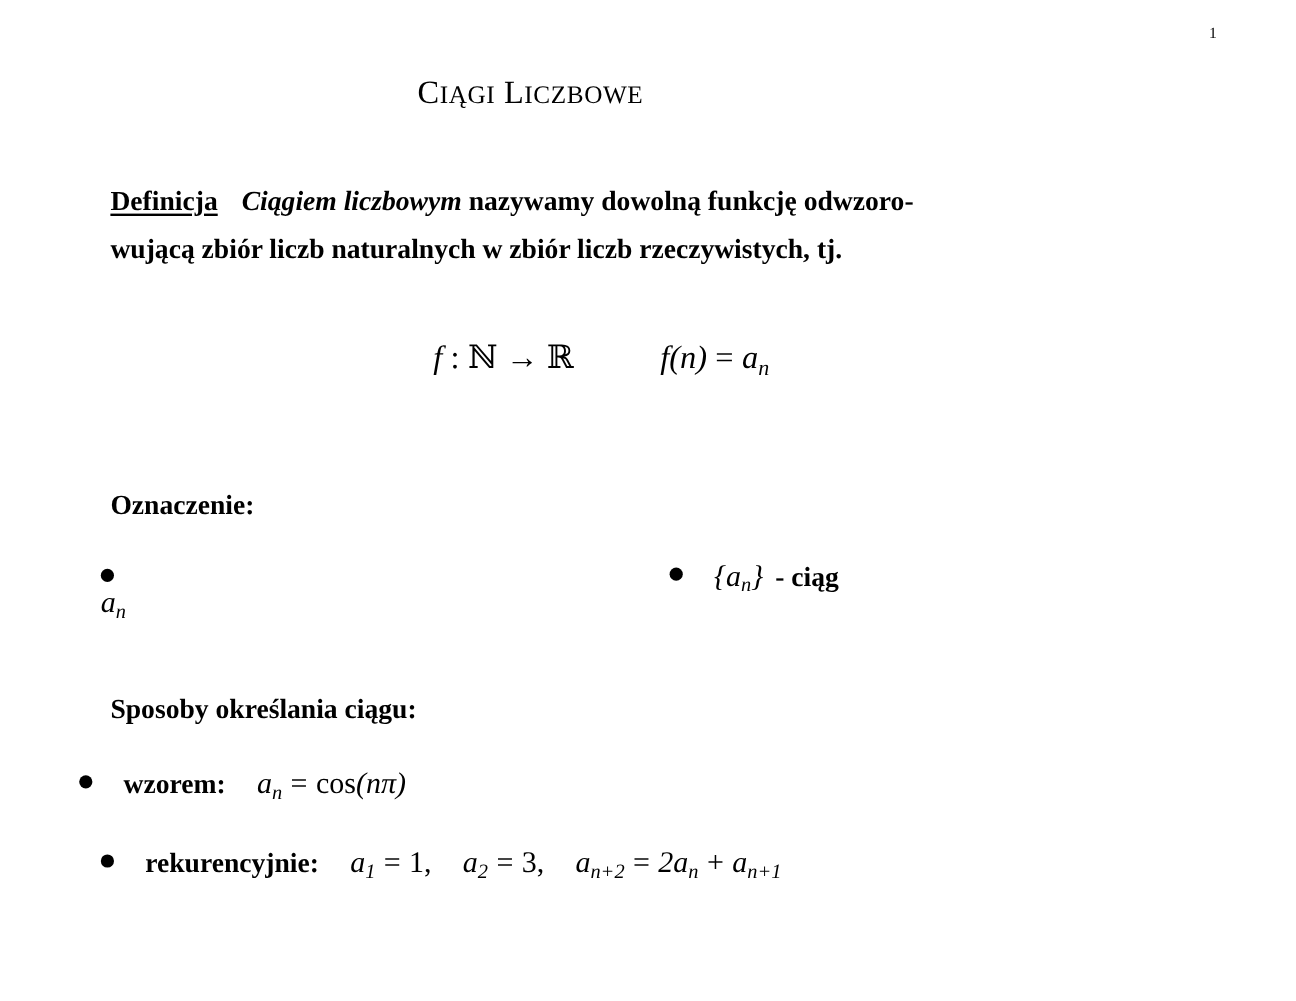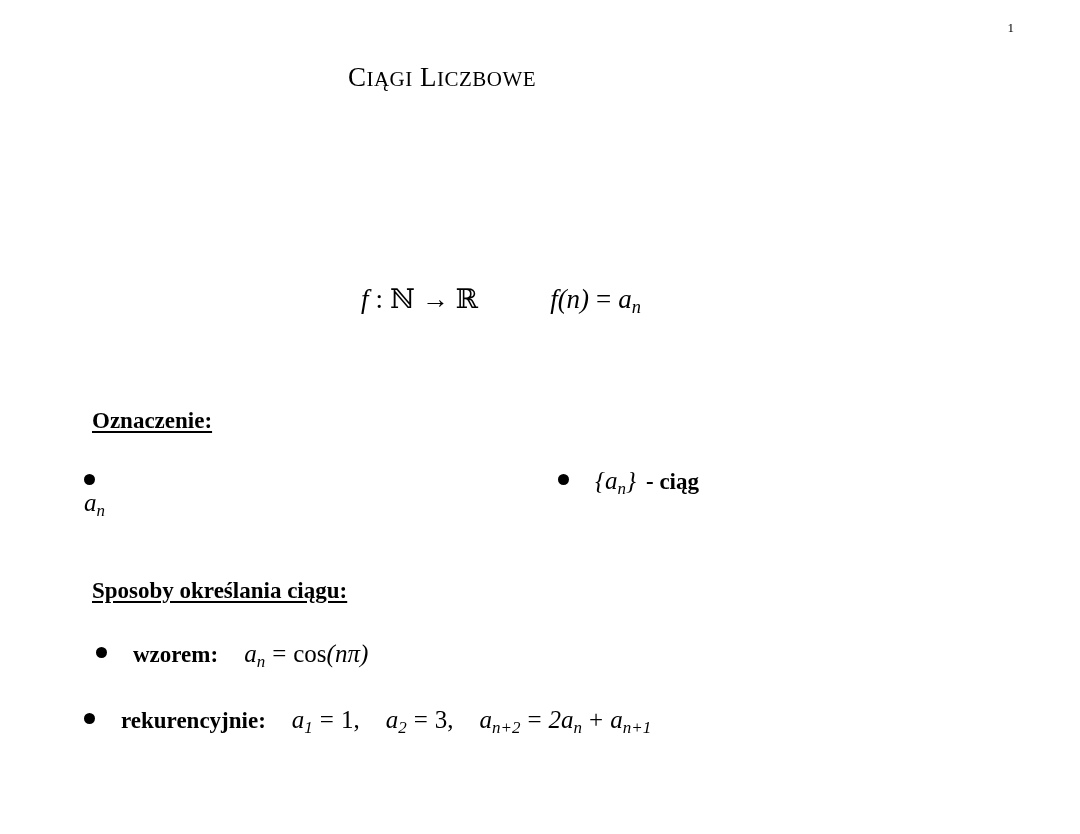--- a/index.html
+++ b/index.html
@@ -96,21 +96,20 @@
   sub.idx {
     font-size: 0.68em;
     font-style: italic;
     vertical-align: -0.28em;
   }
 
   .heading {
     position: absolute;
     font-size: 23px;
     font-weight: bold;
-    text-decoration: underline;
     text-underline-offset: 3px;
   }
   #notation-heading { top: 408px; left: 92px; }
   #methods-heading  { top: 578px; left: 92px; }
 
   .bullet-row {
     position: absolute;
     font-size: 23px;
     font-weight: bold;
     display: flex;
@@ -130,39 +129,44 @@
   .math {
     font-family: "Liberation Serif", "DejaVu Serif", serif;
     font-style: italic;
     font-weight: normal;
     font-size: 25px;
   }
   .math .up { font-style: normal; }
 
   #bullet-term      { top: 478px; left: 84px; flex-direction: column; }
   #bullet-sequence  { top: 467px; left: 558px; }
-  #bullet-formula   { top: 640px; left: 96px; }
+  #bullet-formula   { top: 640px; left: 66px; }
   #bullet-recursive { top: 706px; left: 84px; }
 
   .txt { font-weight: bold; font-size: 23px; }
   .sp { display: inline-block; width: 10px; }
   .sp-lg { display: inline-block; width: 26px; }
 </style>
 </head>
 <body>
 
 <div class="page">
 
   <div class="page-number">1</div>
 
   <div class="doc-title">
     <span class="cap">C</span><span class="small">IĄGI</span>
     <span class="cap">L</span><span class="small">ICZBOWE</span>
   </div>
 
+  <div class="definition-block">
+    <span class="def-label">Definicja</span><span class="def-gap"></span><span class="def-term">Ciągiem liczbowym</span>
+    <span>nazywamy dowolną funkcję odwzoro-</span><br>
+    <span>wującą zbiór liczb naturalnych w zbiór liczb rzeczywistych, tj.</span>
+  </div>
 
   <div class="formula-line">
     <span>f</span><span class="op">:</span><span class="up">ℕ</span><span class="op">→</span><span class="up">ℝ</span><span class="wide-gap"></span><span>f(n)</span><span class="op">=</span><span>a</span><sub class="idx">n</sub>
   </div>
 
   <div class="heading" id="notation-heading">Oznaczenie:</div>
 
   <div class="bullet-row" id="bullet-term">
     <span class="dot"></span>
     <span class="math"><span>a</span><sub class="idx">n</sub></span>

